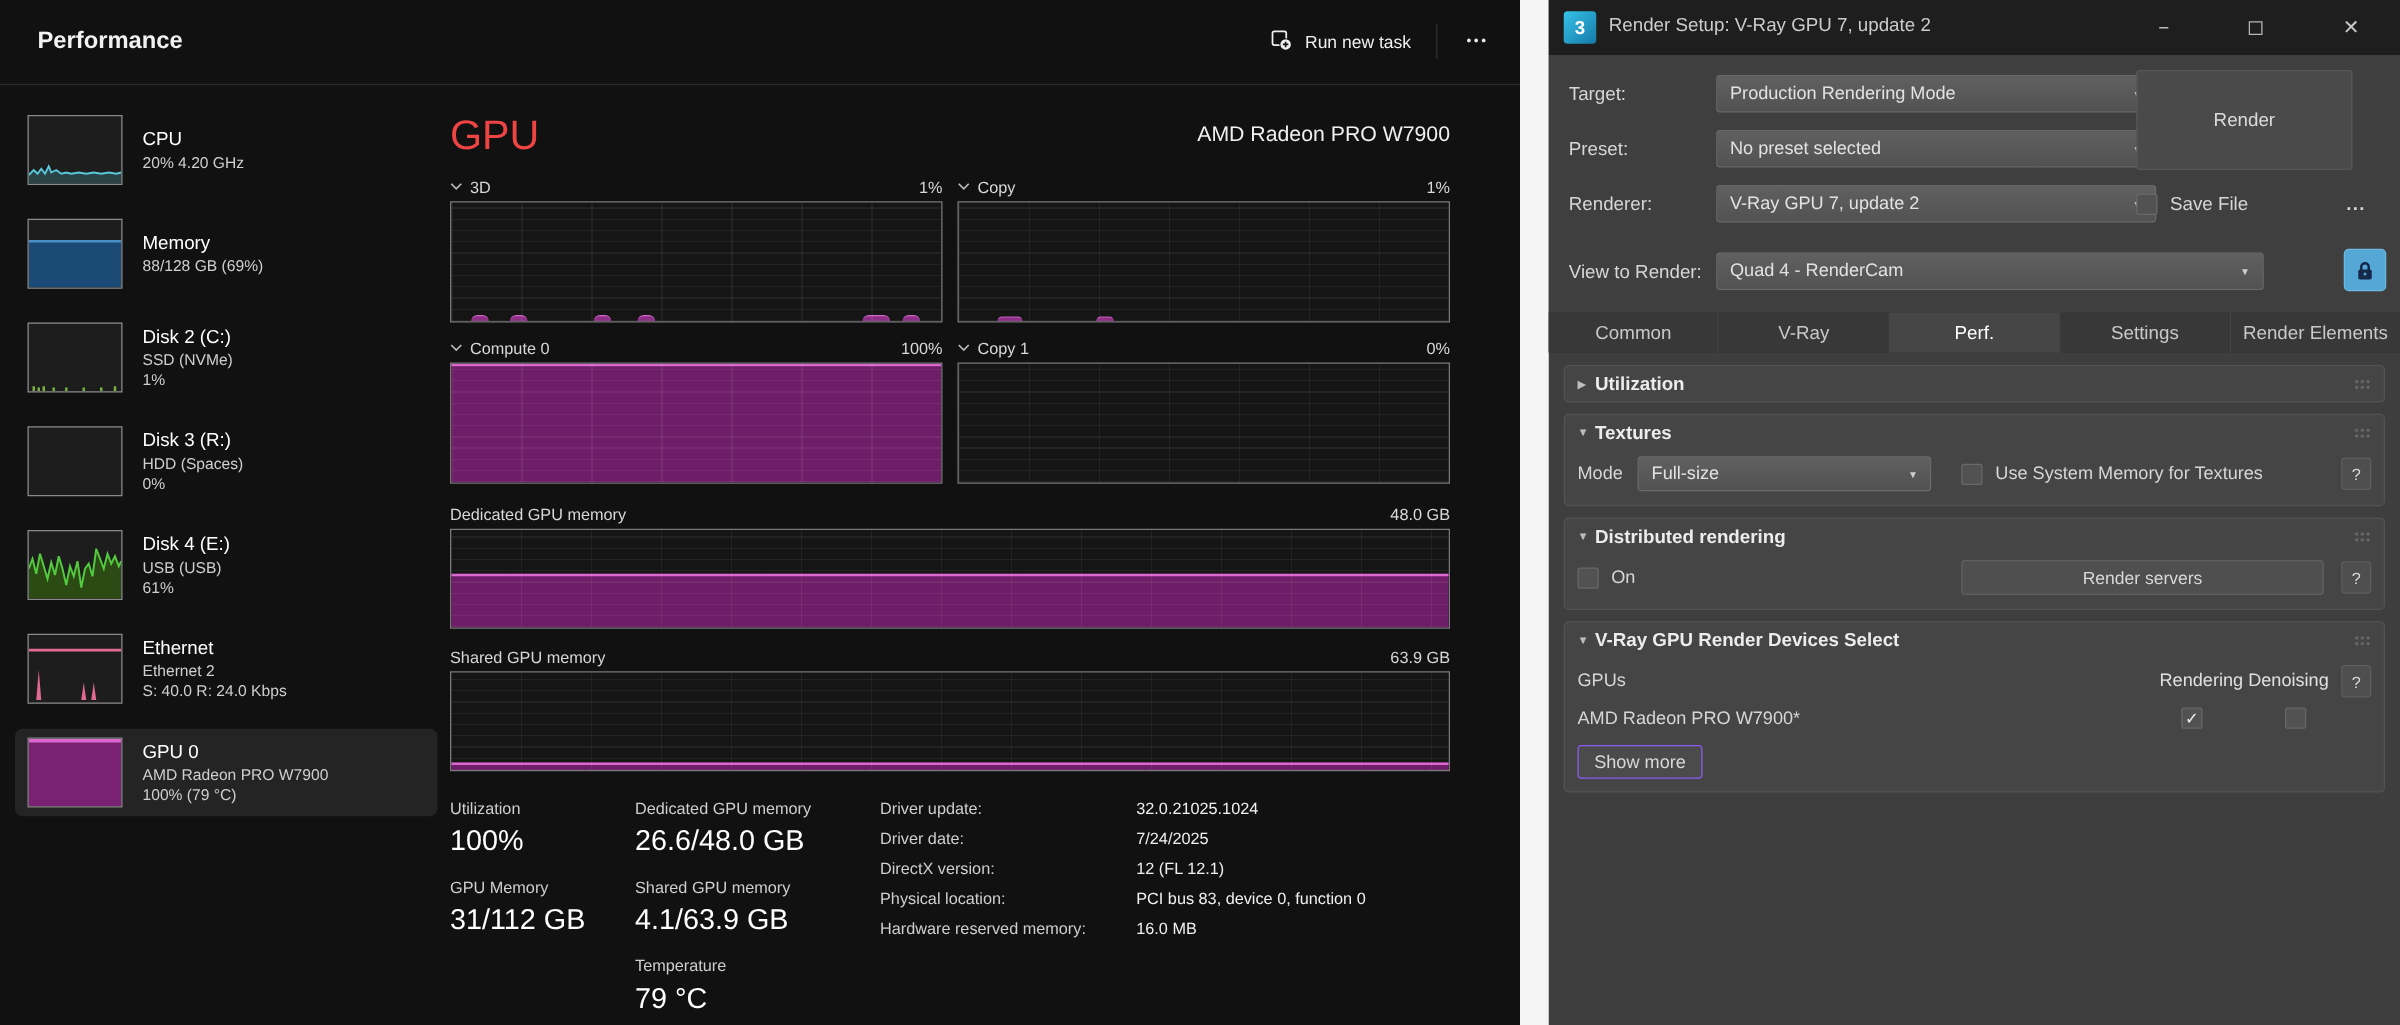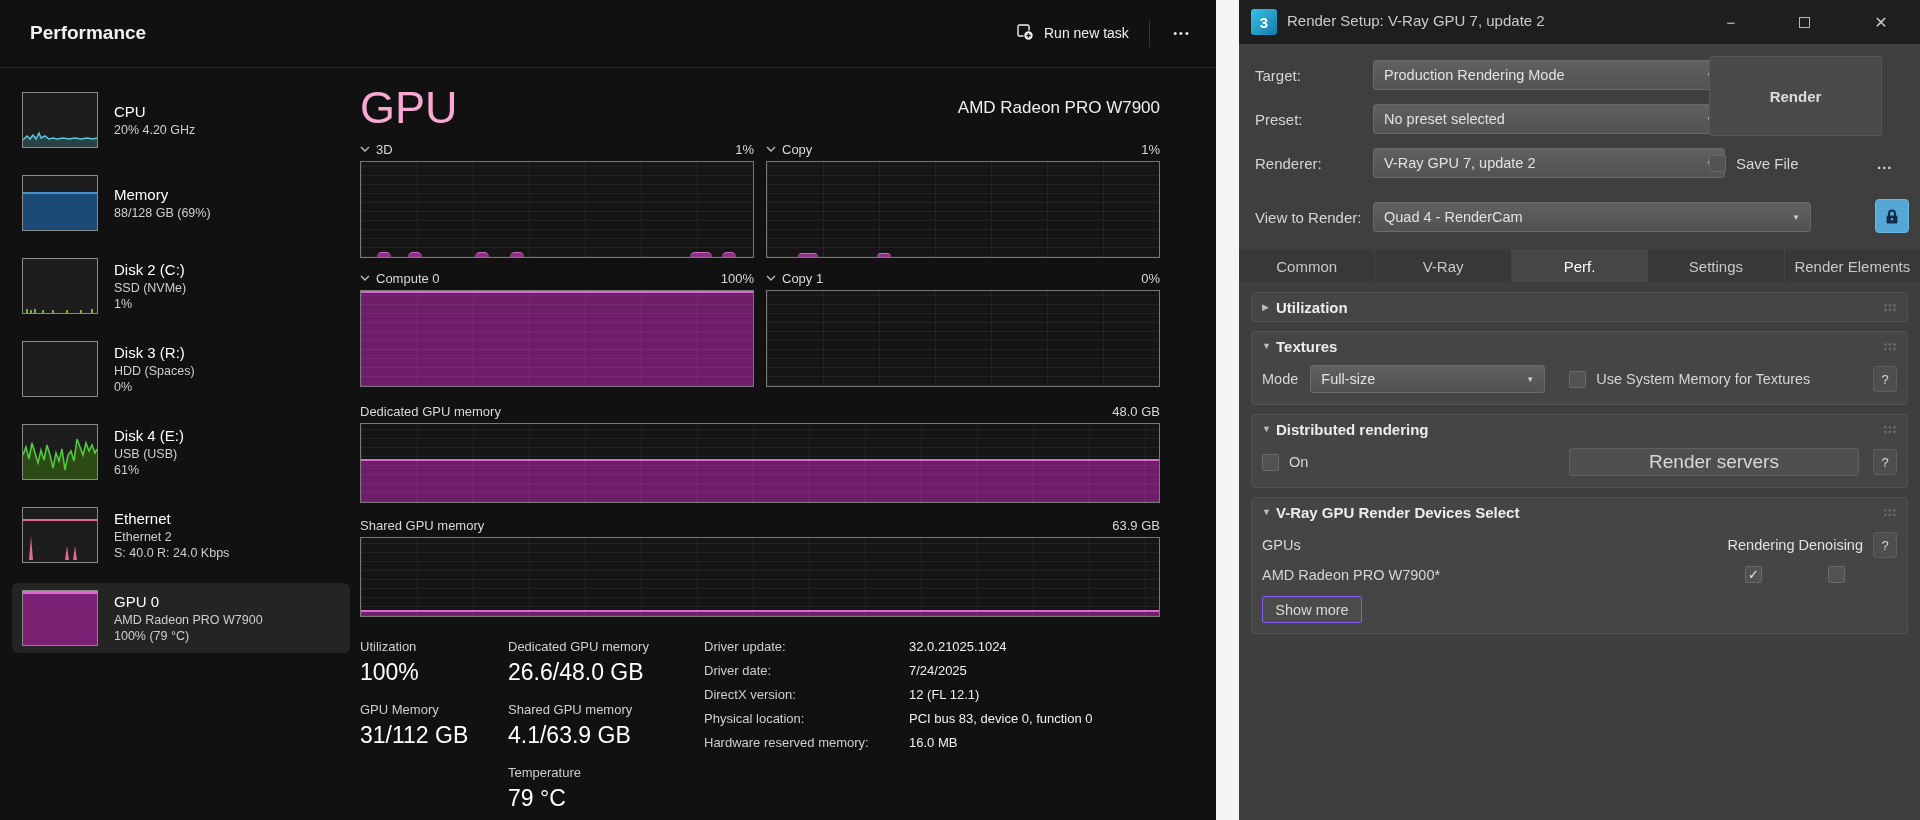--- a/index.html
+++ b/index.html
@@ -21,21 +21,21 @@
   .sb-item { display:flex; align-items:center; height:70px; margin-bottom:13px; padding:6px 10px; border-radius:6px; }
   .sb-item.selected { background:#242424; }
   .thumb { width:76px; height:56px; border:1px solid #8a8a8a; background:#1d1d1d; flex:0 0 auto; overflow:hidden; }
   .sb-text { margin-left:16px; line-height:1.3; }
   .sb-title { font-size:15px; color:#ffffff; margin-bottom:1px; }
   .sb-sub { font-size:12.5px; color:#cfcfcf; }
 
   
   .main { position:absolute; left:360px; top:85px; width:800px; }
   .gpu-titlerow { display:flex; align-items:center; justify-content:space-between; height:46px; margin-bottom:6px; }
-  .gpu-title { font-size:45px; font-weight:300; color:#f9a8d4; }
+  .gpu-title { font-size:33px; font-weight:300; color:#ef4444; }
   .gpu-device { font-size:17px; color:#f0f0f0; }
   .head-row { display:flex; height:24px; }
   .head-half { flex:1; display:flex; align-items:center; font-size:13px; color:#d8d8d8; }
   .head-half + .head-half { margin-left:12px; }
   .head-full { display:flex; align-items:center; height:24px; font-size:13px; color:#d8d8d8; }
   .chev { display:inline-flex; margin-right:6px; }
   .spacer { flex:1; }
   .chart-row { display:flex; margin-bottom:8px; }
   .chart { position:relative; background:#151515; border:1px solid #787878; overflow:hidden; }
   .chart.half { flex:1; height:97px; }
@@ -78,21 +78,21 @@
   .rs-toppanel { position:relative; padding:16px 16px 16px 16px; height:206px; background:#3f3f3f; }
   .rs-row { display:flex; align-items:center; margin-bottom:14px; height:30px; }
   .rs-label { width:118px; color:#d6d6d6; }
   .dd { height:30px; background:linear-gradient(#606060,#525252); border:1px solid #6a6a6a; border-radius:3px;
         display:flex; align-items:center; justify-content:space-between; padding:0 10px; color:#e2e2e2; font-size:14.5px; }
   .dd .arrow { font-size:8px; color:#cfcfcf; margin-left:8px; }
   .dd.w320 { width:352px; }
   .dd.w490 { width:438px; }
   .render-btn { position:absolute; left:470px; top:12px; width:173px; height:80px; background:#4a4a4a;
         border:1px solid #585858; border-radius:3px; display:flex; align-items:center; justify-content:center;
-        color:#dcdcdc; font-size:15px;font-weight:bold; }
+        color:#dcdcdc; font-size:15px; }
   .cb { width:17px; height:17px; background:#525252; border:1px solid #686868; border-radius:2px;
         display:flex; align-items:center; justify-content:center; color:#e9e9e9; font-size:13px; flex:0 0 auto; }
   .savefile { position:absolute; left:470px; display:flex; gap:10px; }
   .rs-dots { position:absolute; left:638px; font-size:15px; font-weight:700; color:#d4d4d4; letter-spacing:1px; }
   .lockbtn { position:absolute; left:636px; width:34px; height:34px; margin-top:-2px; background:#55a7d6;
         border:1px solid #6db8e2; border-radius:4px; display:flex; align-items:center; justify-content:center; }
 
   .rs-tabs { display:flex; height:32px; background:#2f2f2f; }
   .rs-tab { flex:1; display:flex; align-items:center; justify-content:center; font-size:15px; color:#c8c8c8;
             border-right:1px solid #454545; background:#383838; }
@@ -107,21 +107,21 @@
   .grip { position:absolute; right:10px; top:10px; width:14px; height:10px;
           background-image:radial-gradient(#6e6e6e 1px, transparent 1.4px); background-size:4.6px 4.6px; }
   .sect-body { padding:4px 10px 10px 10px; }
   .body-row { display:flex; align-items:center; height:30px; position:relative; }
   .help-btn { position:absolute; right:0; width:24px; height:26px; background:#4e4e4e; border:1px solid #5e5e5e;
         border-radius:3px; display:flex; align-items:center; justify-content:center; color:#d8d8d8; font-size:13px; }
   .mode-label { font-size:14.5px; }
   .dd.w235 { width:235px; height:28px; margin-left:12px; }
   .tex-cb { margin-left:24px; display:flex; align-items:center; gap:10px; font-size:14.5px; }
   .rsv-btn { position:absolute; left:307px; width:290px; height:28px; background:#4f4f4f; border:1px solid #606060;
-        border-radius:3px; display:flex; align-items:center; justify-content:center; font-size:19px; color:#d8d8d8; }
+        border-radius:3px; display:flex; align-items:center; justify-content:center; font-size:14px; color:#d8d8d8; }
   .dev-colhead { position:absolute; right:34px; font-size:14.5px; color:#e0e0e0; }
   .cb-abs { position:absolute; top:6px; }
   .showmore-btn { width:100px; height:27px; margin-top:6px; background:#4b4b4b; border:1px solid #8b5cf6;
         border-radius:3px; display:flex; align-items:center; justify-content:center; font-size:14.5px; color:#d8d8d8; }
 
   .gap { position:absolute; left:1216px; top:0; width:23px; height:820px; background:#f5f5f5; }
 </style>
 </head>
 <body>
 

